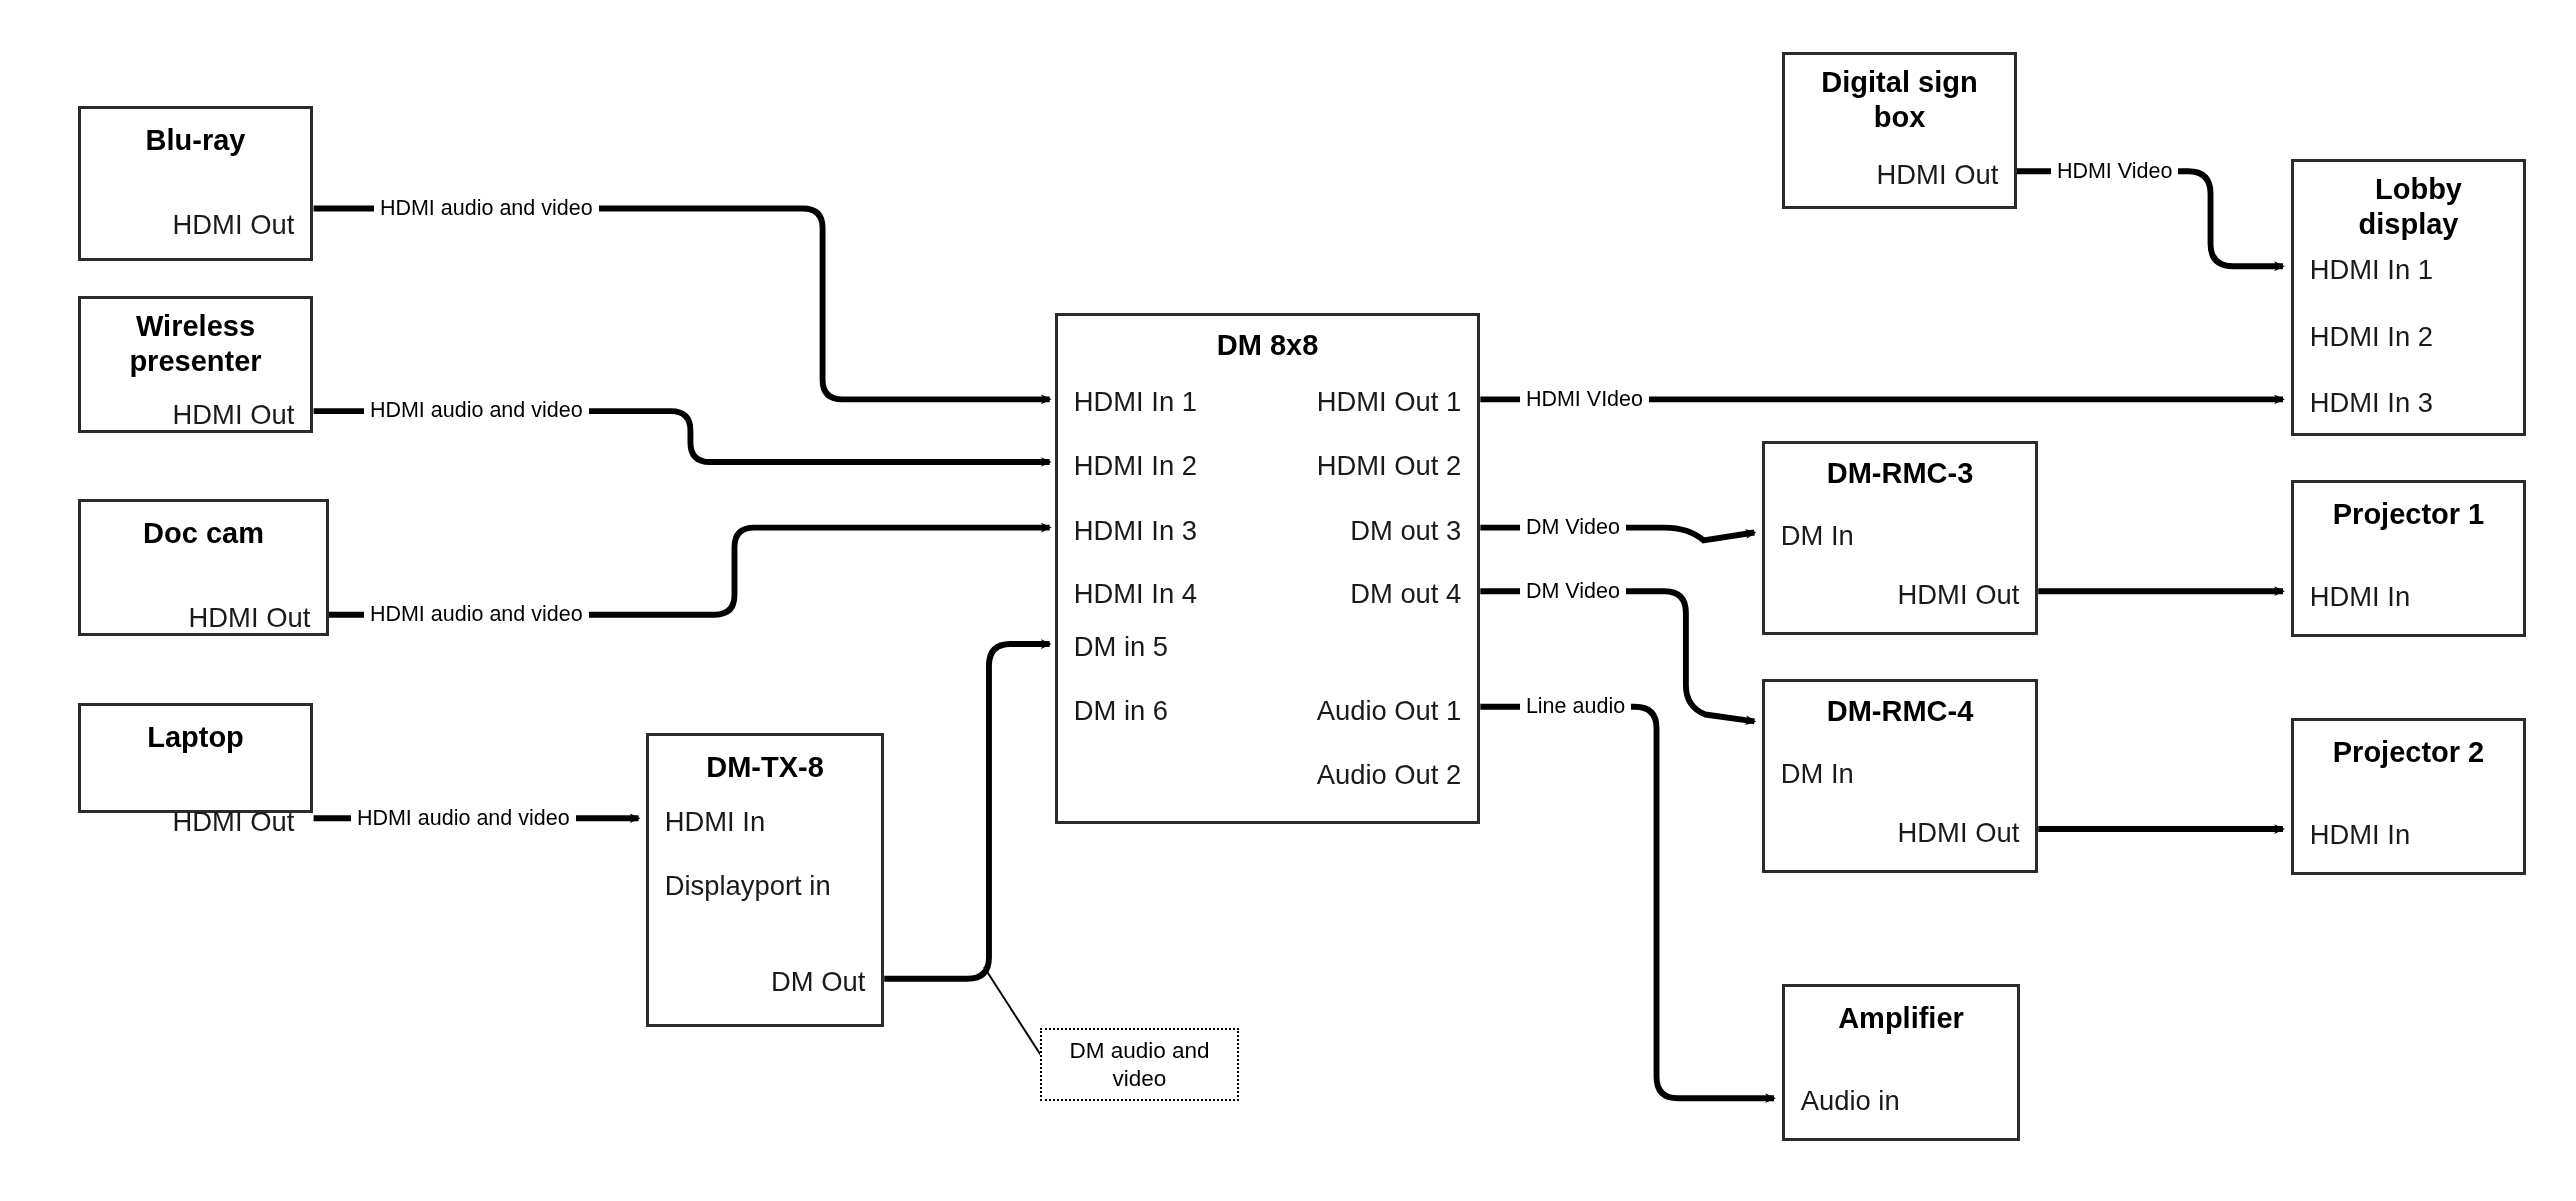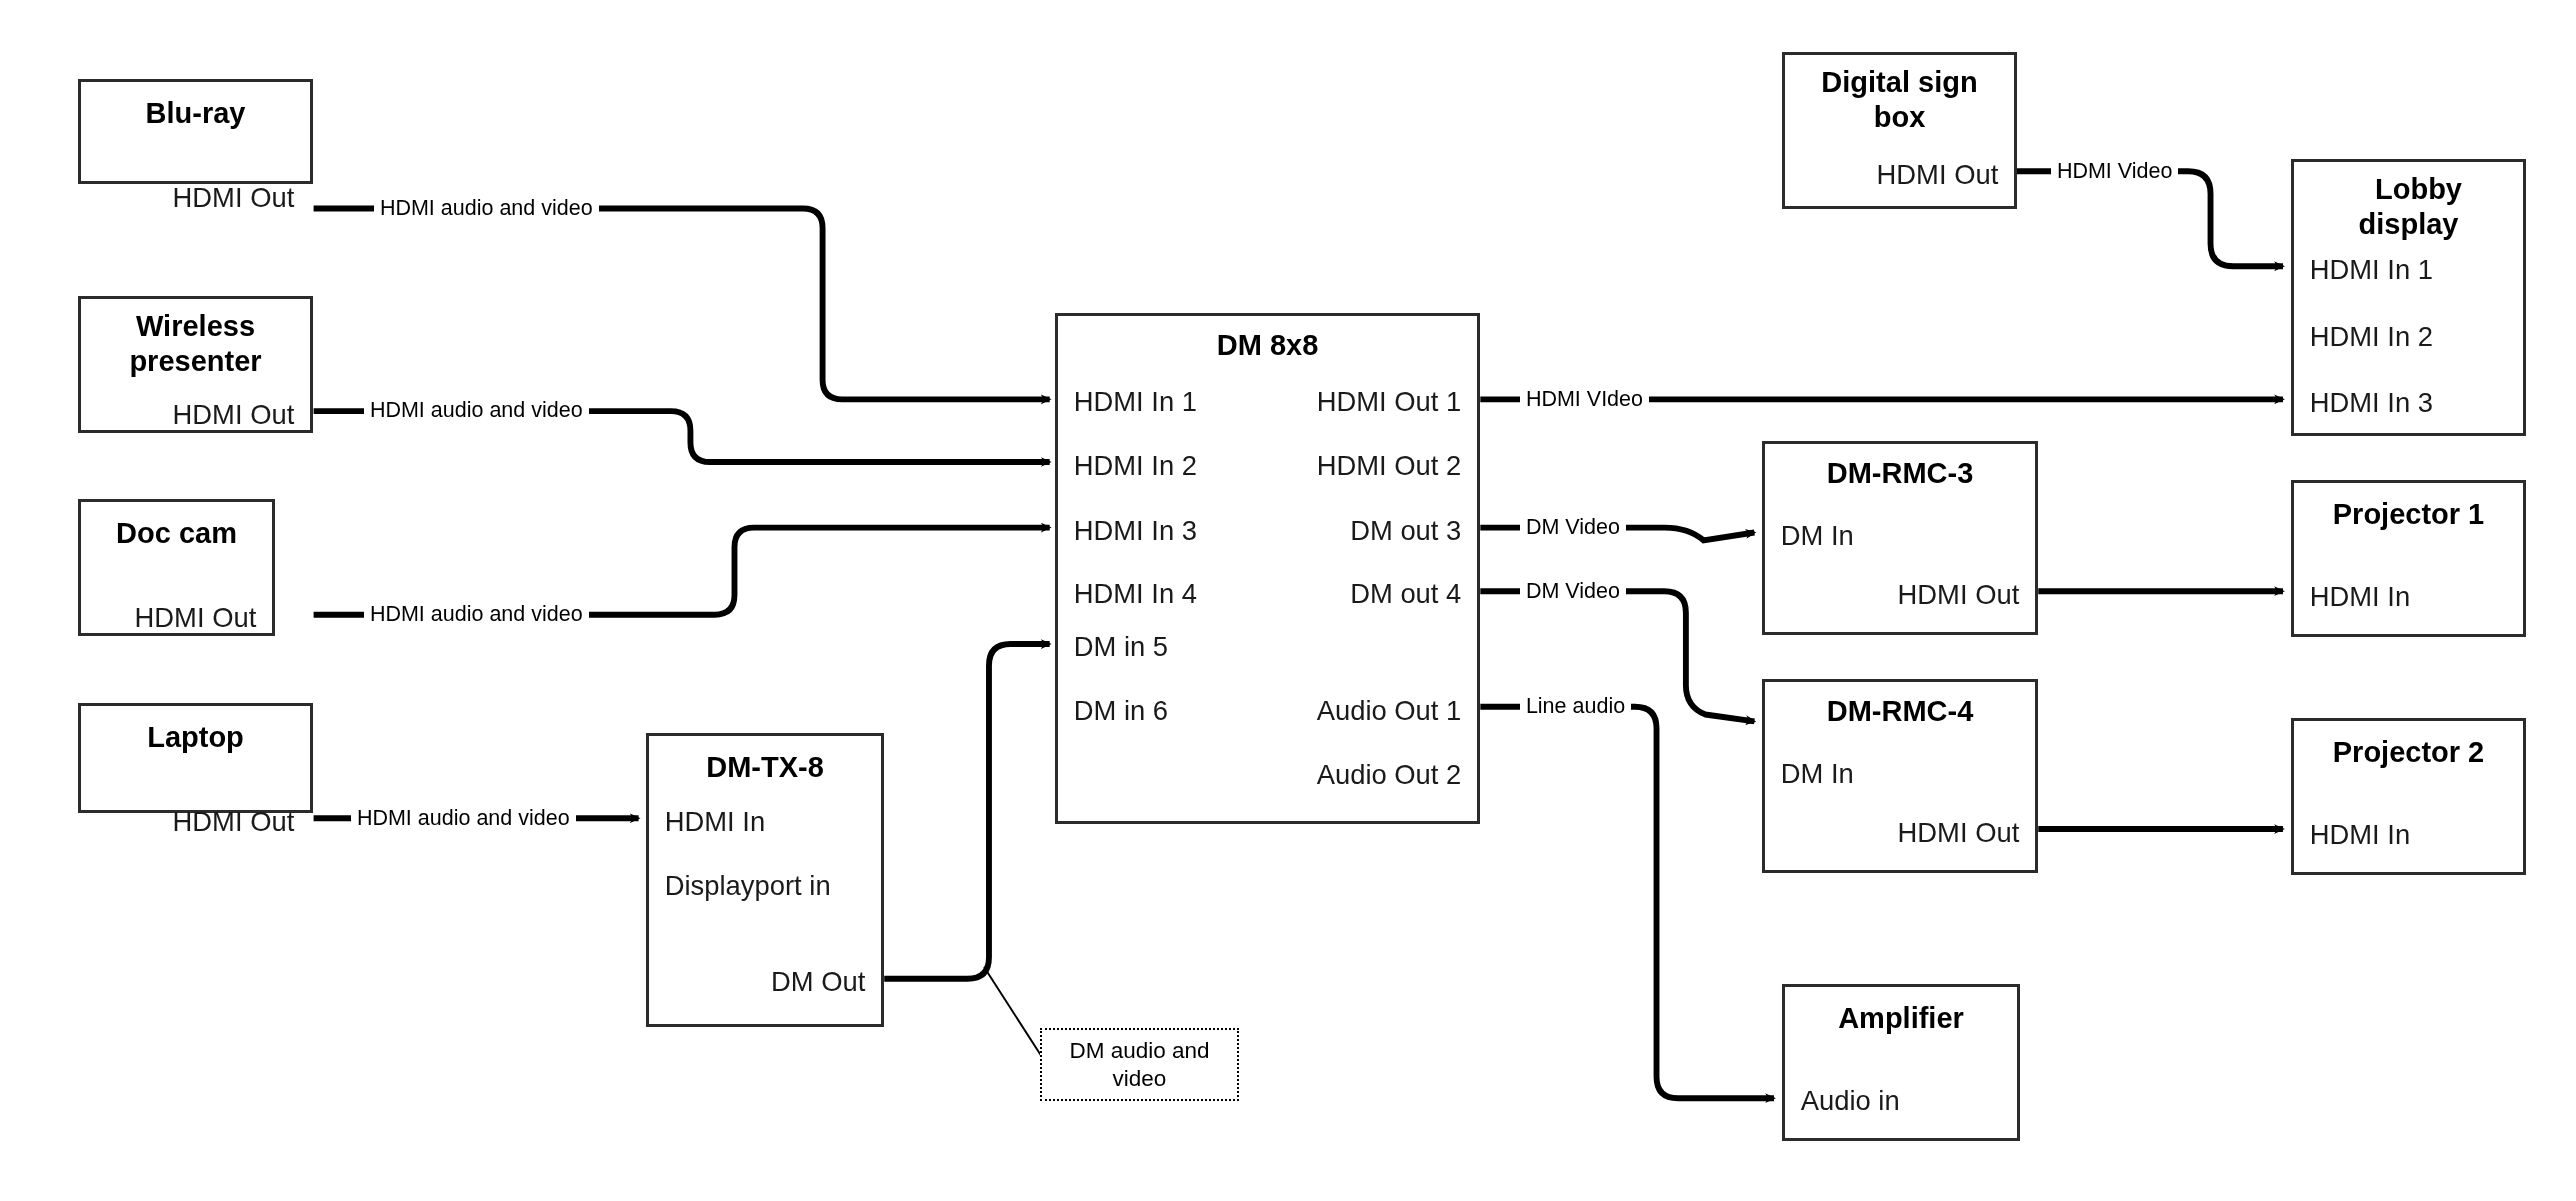--- a/index.html
+++ b/index.html
@@ -107,32 +107,32 @@
 
     <path d="M 1512,604 L 1700,604 Q 1722,604 1722,626 L 1722,700 Q 1722,722 1742,730 L 1792,737" fill="none" stroke="#000000" stroke-width="6" marker-end="url(#arrow)"></path>
 
     <path d="M 1512,722 L 1670,722 Q 1692,722 1692,744 L 1692,1100 Q 1692,1122 1714,1122 L 1812,1122" fill="none" stroke="#000000" stroke-width="6" marker-end="url(#arrow)"></path>
 
     <path d="M 2082,604 L 2332,604" fill="none" stroke="#000000" stroke-width="6" marker-end="url(#arrow)"></path>
 
     <path d="M 2082,847 L 2332,847" fill="none" stroke="#000000" stroke-width="6" marker-end="url(#arrow)"></path>
   </svg>
 
-  <div class="node" style="left:78px; top:79px; width:235px; height:105px;">
+  <div class="node" style="left:78px; top:106px; width:235px; height:155px;">
     <div class="node-title" style="top:13.7px;">Blu-ray</div>
     <div class="port right" style="top:100px;">HDMI Out</div>
   </div>
 
   <div class="node" style="left:78px; top:296px; width:235px; height:137px;padding-left:40px;">
     <div class="node-title" style="top:9.8px;">Wireless</div>
     <div class="node-title" style="top:45px;">presenter</div>
     <div class="port right" style="top:100px;">HDMI Out</div>
   </div>
 
-  <div class="node" style="left:78px; top:499px; width:197px; height:137px;">
+  <div class="node" style="left:78px; top:499px; width:251px; height:137px;">
     <div class="node-title" style="top:13.7px;">Doc cam</div>
     <div class="port right" style="top:100px;">HDMI Out</div>
   </div>
 
   <div class="node" style="left:78px; top:703px; width:235px; height:110px;">
     <div class="node-title" style="top:13.7px;">Laptop</div>
     <div class="port right" style="top:100px;">HDMI Out</div>
   </div>
 
   <div class="node" style="left:646px; top:733px; width:238px; height:294px;">

